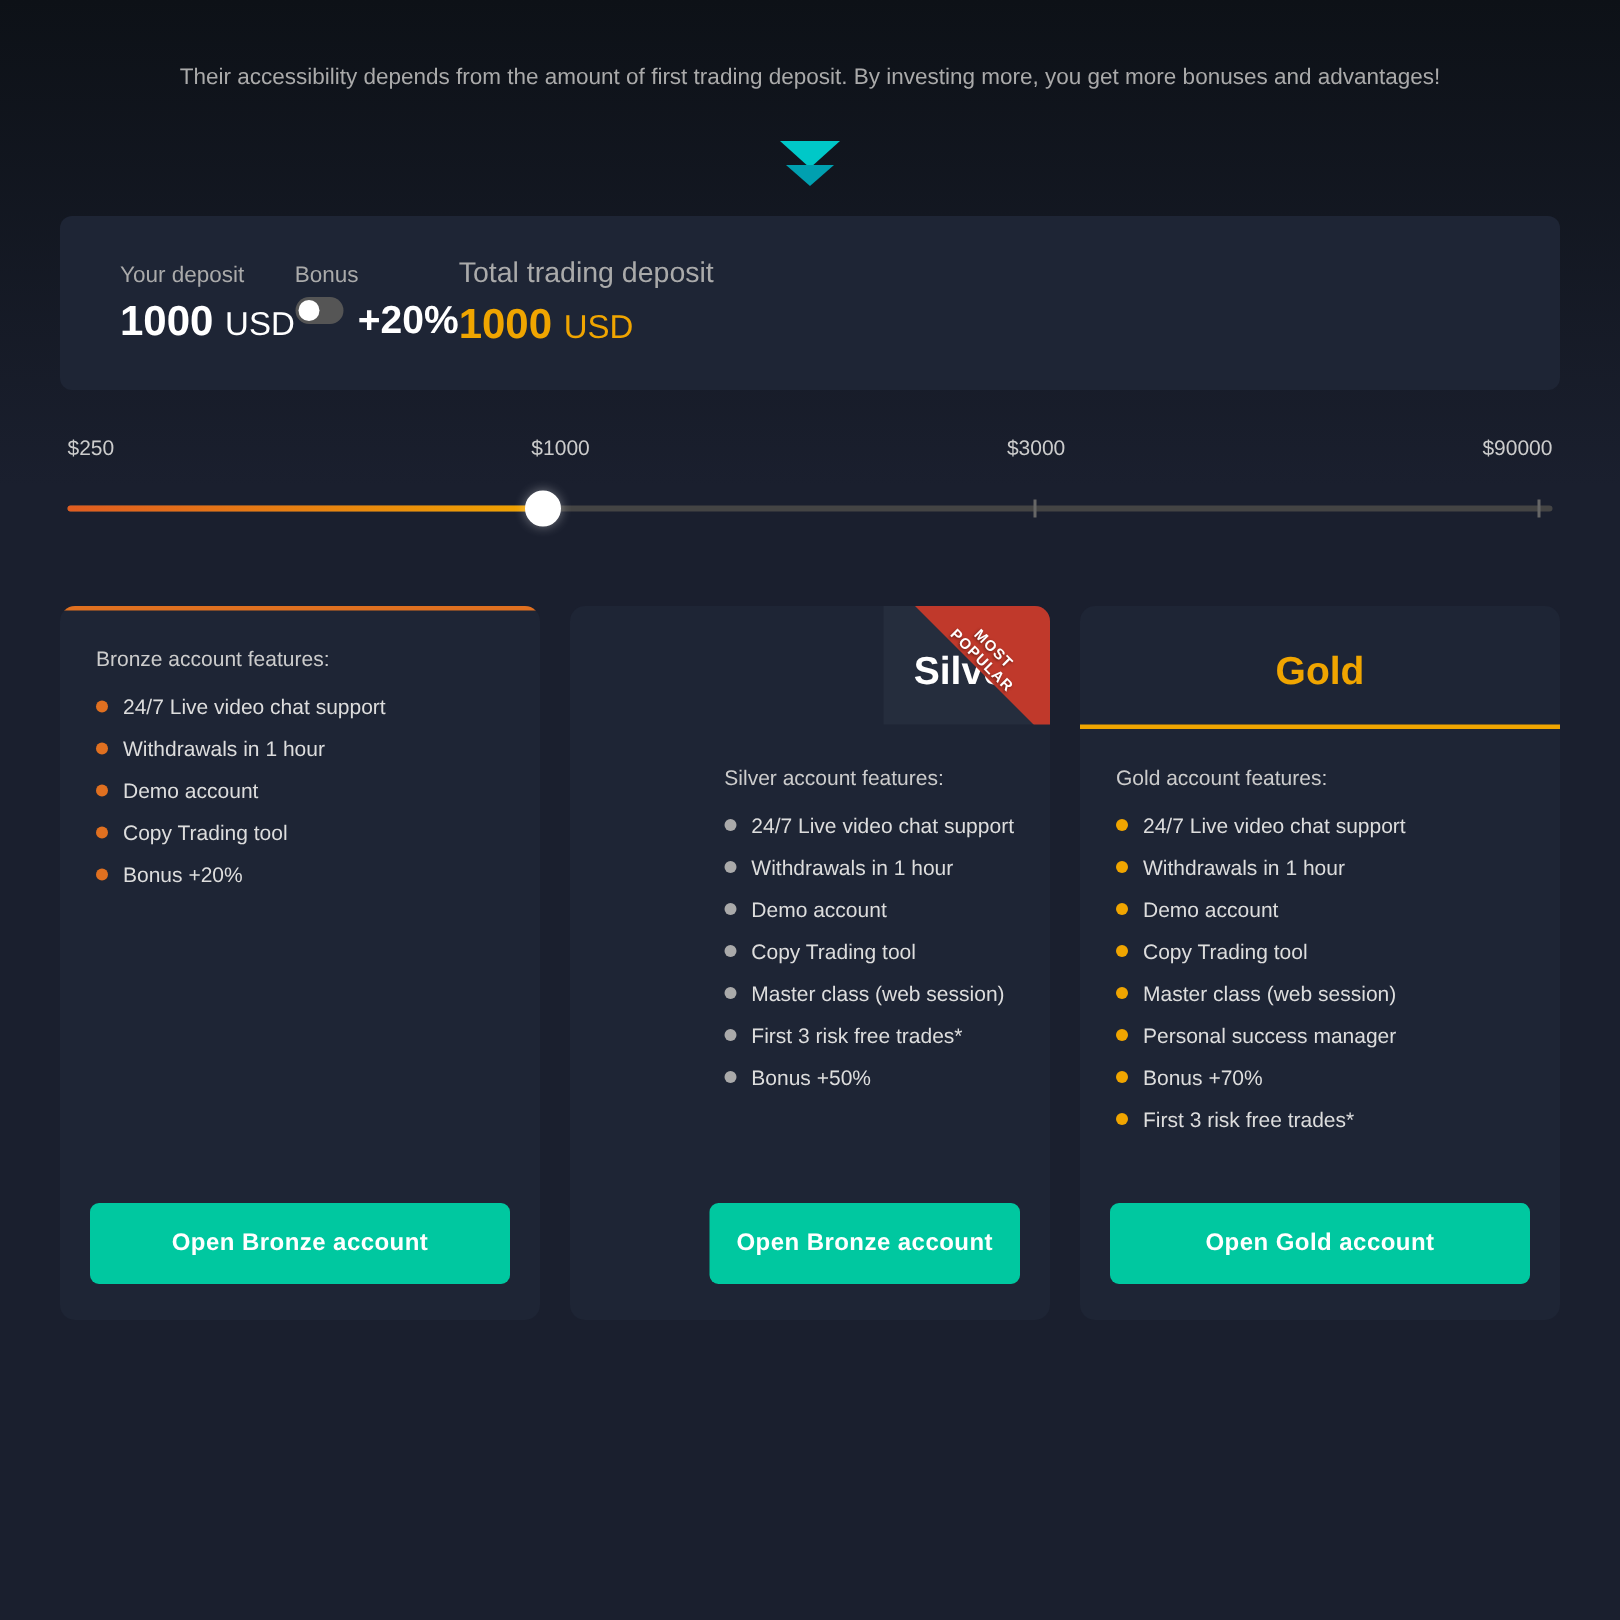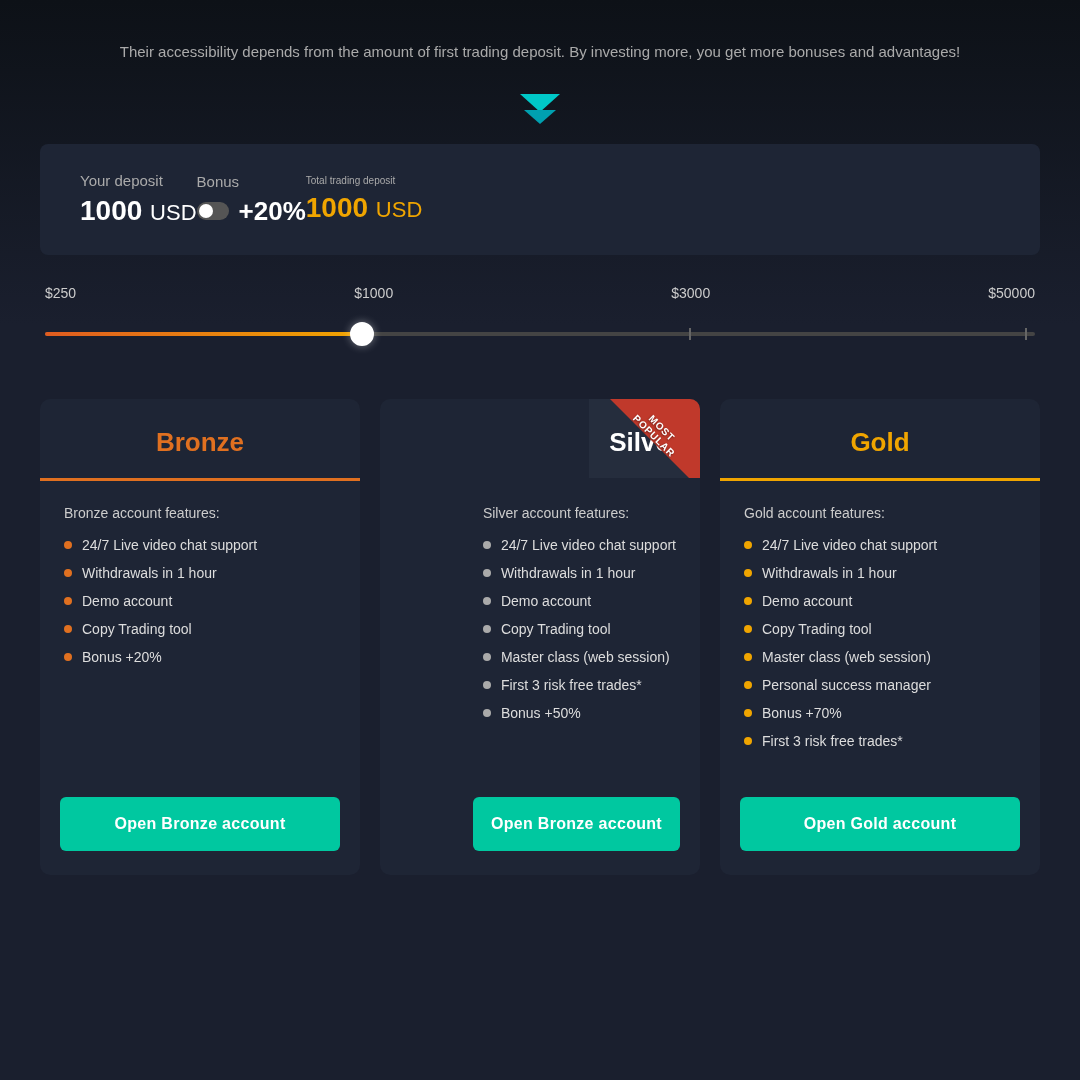--- a/index.html
+++ b/index.html
@@ -76,21 +76,21 @@
 
     .bonus-section label {
       display: block;
       color: #aaaaaa;
       font-size: 15px;
       margin-bottom: 6px;
     }
 
     .bonus-value-row {
       display: flex;
-      align-items: center;
+      align-items: flex-start;
       gap: 10px;
     }
 
     .bonus-toggle {
       width: 32px;
       height: 18px;
       background: #555;
       border-radius: 9px;
       position: relative;
       cursor: pointer;
@@ -109,21 +109,21 @@
 
     .bonus-pct {
       font-size: 26px;
       font-weight: 600;
       color: #ffffff;
     }
 
     .total-deposit-section label {
       display: block;
       color: #aaaaaa;
-      font-size: 10px;
+      font-size: 19px;
       margin-bottom: 6px;
     }
 
     .total-value {
       font-size: 28px;
       font-weight: 600;
     }
 
     .total-value .amount {
       color: #f0a500;
@@ -366,39 +366,36 @@
         <span class="currency">USD</span>
       </div>
     </div>
   </div>
 
   <div class="slider-container">
     <div class="slider-labels">
       <span>$250</span>
       <span>$1000</span>
       <span>$3000</span>
-      <span>$50000</span>
+      <span>$90000</span>
     </div>
     <div class="slider-track-wrapper">
       <div class="slider-track-bg"></div>
       <div class="slider-track-fill"></div>
 
       <div class="slider-tick" style="left: 32%;"></div>
       <div class="slider-tick" style="left: 65%;"></div>
       <div class="slider-tick" style="left: 99%;"></div>
       <div class="slider-thumb"></div>
     </div>
   </div>
 
   <div class="cards-row">
 
     <div class="account-card">
-      <div class="card-header card-header-bronze">
-        <span>Bronze</span>
-      </div>
       <div class="card-divider divider-bronze"></div>
       <div class="card-body">
         <div class="features-title">Bronze account features:</div>
         <div class="feature-item">
           <div class="feature-bullet bullet-bronze"></div>
           <span>24/7 Live video chat support</span>
         </div>
         <div class="feature-item">
           <div class="feature-bullet bullet-bronze"></div>
           <span>Withdrawals in 1 hour</span>

